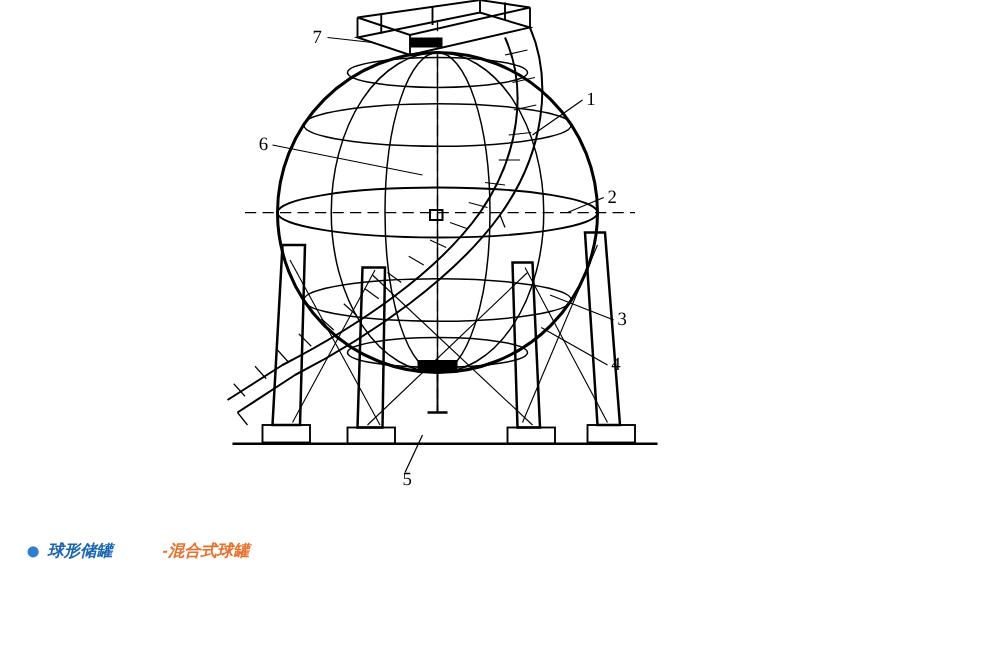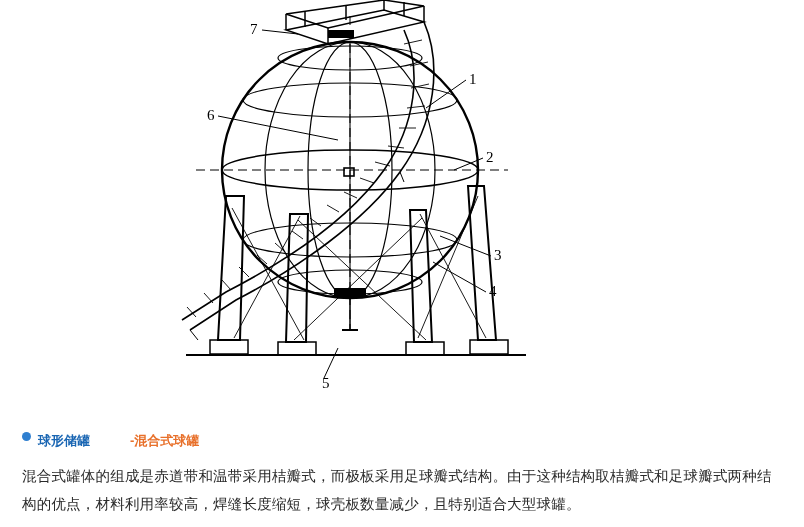--- a/index.html
+++ b/index.html
@@ -29,23 +29,24 @@
     background: #ffffff;
   }
   .figure-wrap svg {
     display: block;
   }
   .caption-row {
     position: absolute;
     left: 22px;
     top: 432px;
     display: flex;
-    align-items: flex-start;
+    align-items: center;
     font-size: 13px;
     font-weight: bold;
+    font-style: italic;
   }
   .bullet-dot {
     width: 9px;
     height: 9px;
     border-radius: 50%;
     background: #2f7fd0;
     margin-right: 7px;
     flex: 0 0 auto;
   }
   .caption-main {
@@ -192,15 +193,14 @@
       </g>
     </svg>
   </div>
 
   <div class="caption-row">
     <span class="bullet-dot"></span>
     <span class="caption-main">球形储罐</span>
     <span class="caption-sub">-混合式球罐</span>
   </div>
 
-  <div class="body-text">混合式罐体的组成是赤道带和温带采用桔瓣式，而极板采用足球瓣式结构。由于这种结构取桔瓣式和足球瓣式两种结构的优点，材料利用率较高，焊缝长度缩短，球壳板数量减少，且特别适合大型球罐。</div>
 
 </div>
 
 </body></html>

